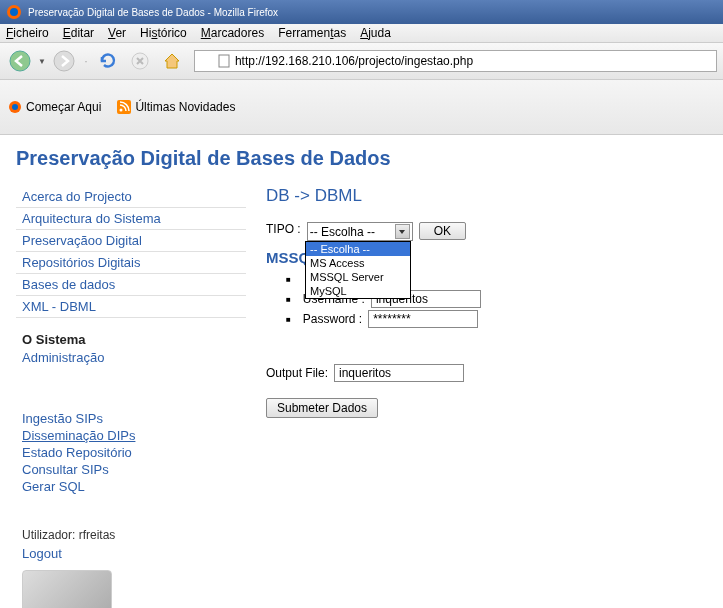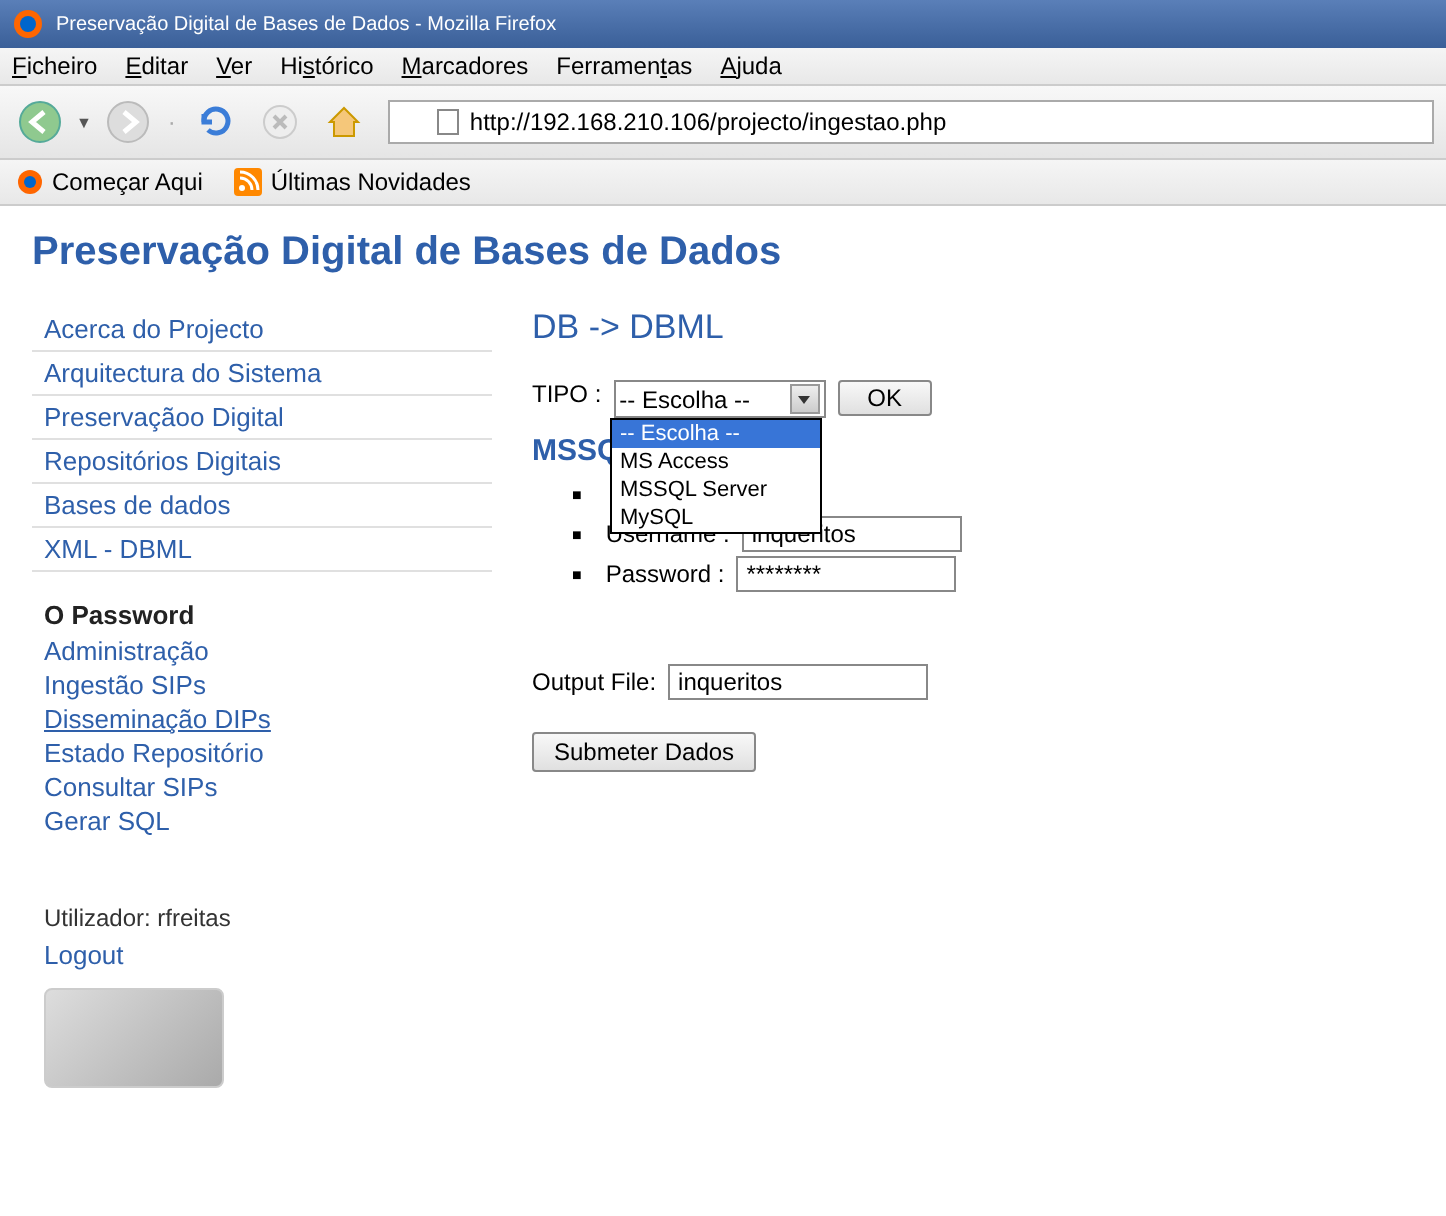--- a/index.html
+++ b/index.html
@@ -10,21 +10,21 @@
     
     .menubar { background: linear-gradient(to bottom, #f5f5f5 0%, #e8e8e8 100%); padding: 2px 6px; border-bottom: 1px solid #ccc; display: flex; gap: 14px; font-size: 12px; }
     .menubar span { cursor: default; }
     .menubar .u { text-decoration: underline; }
     
     .navbar { background: linear-gradient(to bottom, #f8f8f8 0%, #e5e5e5 100%); padding: 4px 6px; border-bottom: 1px solid #ccc; display: flex; align-items: center; gap: 4px; }
     .nav-btn { width: 28px; height: 28px; display: inline-flex; align-items: center; justify-content: center; border-radius: 4px; }
     .url-bar { flex: 1; border: 1px solid #aaa; padding: 3px 22px; background: #fff; font-size: 12px; display: flex; align-items: center; gap: 4px; margin-left: 4px; }
     .url-bar .page-icon { width: 14px; height: 14px; display: inline-flex; }
     
-    .bookmarkbar { background: linear-gradient(to bottom, #f5f5f5 0%, #e8e8e8 100%); padding: 4px 8px; border-bottom: 1px solid #ccc; display: flex; gap: 16px; font-size: 12px; align-items: center; }
+    .bookmarkbar { background: linear-gradient(to bottom, #f5f5f5 0%, #e8e8e8 100%); padding: 20px 8px; border-bottom: 1px solid #ccc; display: flex; gap: 16px; font-size: 12px; align-items: center; }
     .bookmark-item { display: flex; align-items: center; gap: 4px; }
     .bm-icon { width: 14px; height: 14px; display: inline-flex; }
     
     .page { padding: 12px 16px; }
     .page-title { color: #2e5faa; font-size: 20px; font-weight: bold; margin-bottom: 16px; }
     
     .content { display: flex; gap: 20px; }
     .sidebar { width: 230px; }
     .sidebar-link { display: block; color: #2e5faa; padding: 3px 6px; border-bottom: 1px solid #e0e0e0; text-decoration: none; font-size: 13px; }
     .sidebar-heading { font-weight: bold; color: #222; padding: 14px 6px 2px 6px; display: block; font-size: 13px; }
@@ -144,23 +144,23 @@
 
   <div class="content">
     <div class="sidebar">
       <a class="sidebar-link">Acerca do Projecto</a>
       <a class="sidebar-link">Arquitectura do Sistema</a>
       <a class="sidebar-link">Preservaçãoo Digital</a>
       <a class="sidebar-link">Repositórios Digitais</a>
       <a class="sidebar-link">Bases de dados</a>
       <a class="sidebar-link">XML - DBML</a>
 
-      <span class="sidebar-heading">O Password</span>
+      <span class="sidebar-heading">O Sistema</span>
       <a class="sidebar-link" style="border:none;padding:1px 6px;">Administração</a>
-      <a class="sidebar-link" style="border:none;padding:1px 6px;">Ingestão SIPs</a>
+      <a class="sidebar-link" style="border:none;padding:1px 6px;margin-top:44px;">Ingestão SIPs</a>
       <a class="sidebar-link" style="border:none;padding:1px 6px;text-decoration:underline;">Disseminação DIPs</a>
       <a class="sidebar-link" style="border:none;padding:1px 6px;">Estado Repositório</a>
       <a class="sidebar-link" style="border:none;padding:1px 6px;">Consultar SIPs</a>
       <a class="sidebar-link" style="border:none;padding:1px 6px;">Gerar SQL</a>
 
       <span class="sidebar-text-line" style="margin-top:30px;">Utilizador: rfreitas</span>
       <a class="sidebar-link" style="border:none;padding:1px 6px;">Logout</a>
 
       <div class="sidebar-img"></div>
     </div>

